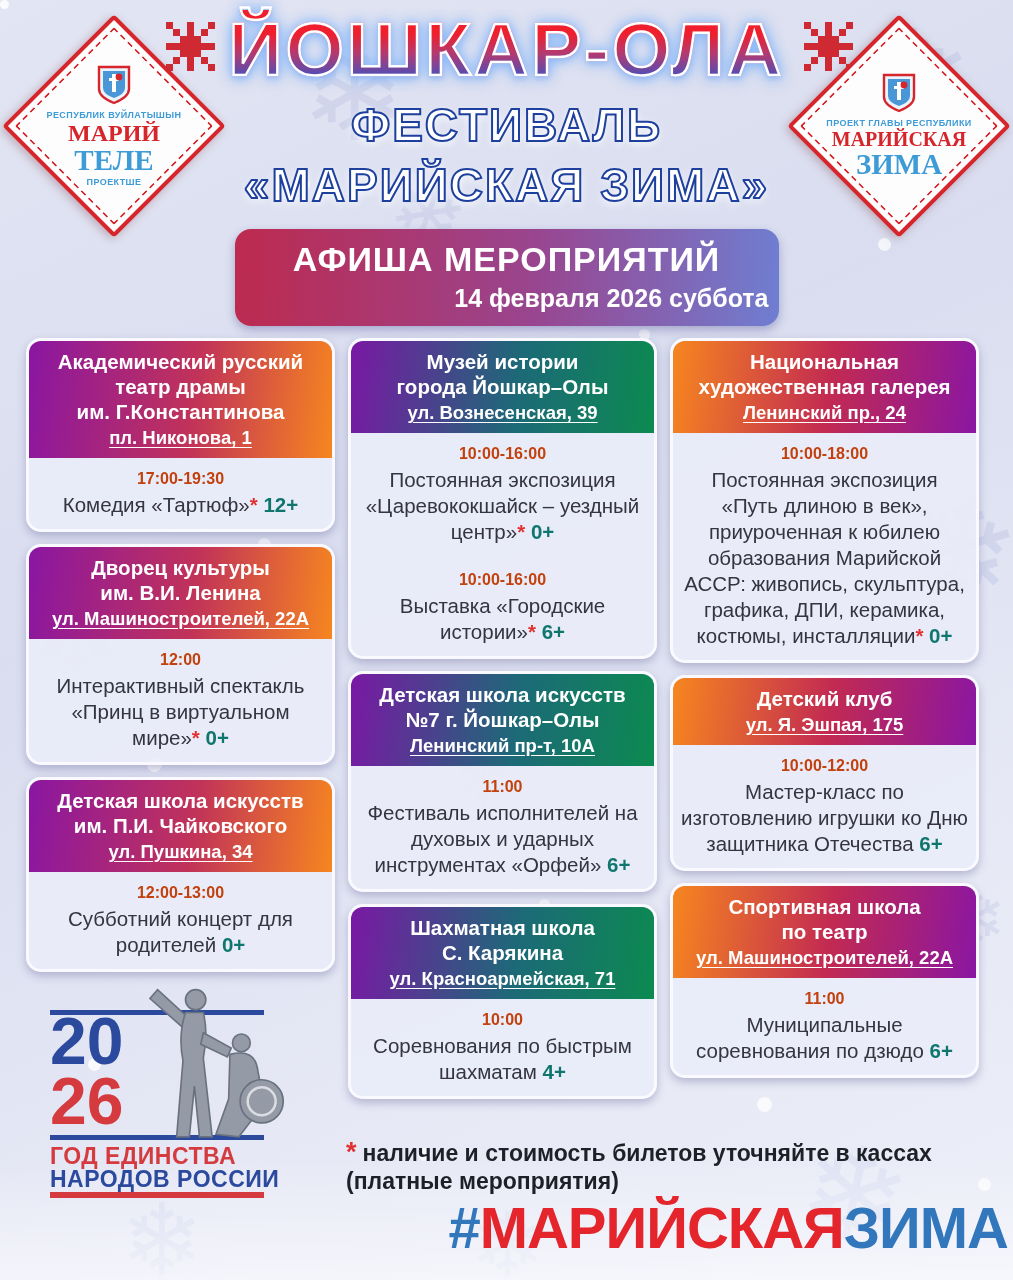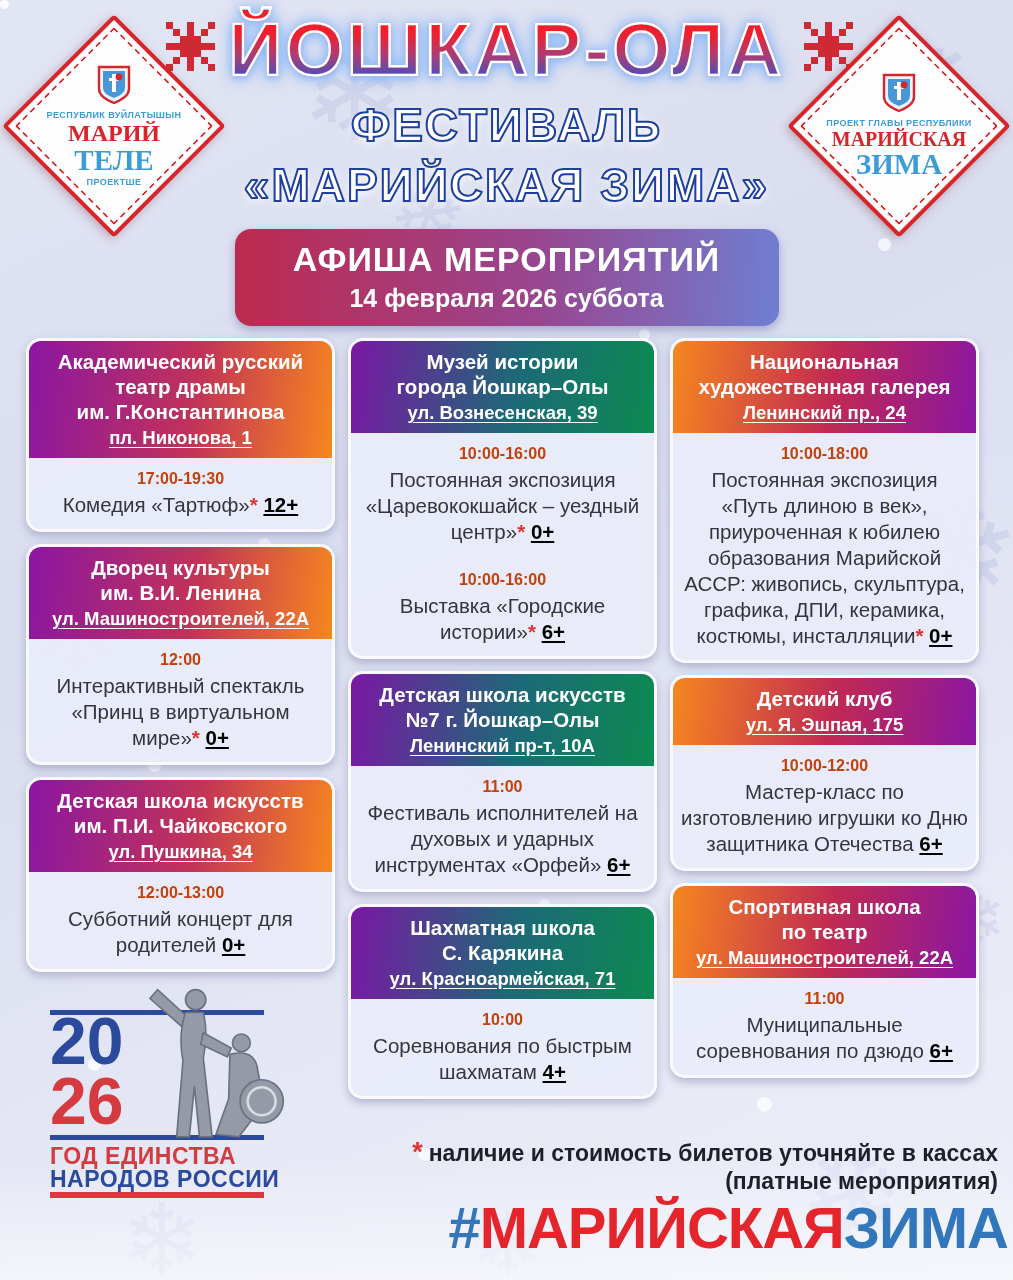--- a/index.html
+++ b/index.html
@@ -26,21 +26,21 @@
     -webkit-text-stroke:2.5px #ffffff;
     filter:drop-shadow(0 0 7px rgba(130,185,255,.95)) drop-shadow(0 2px 2px rgba(120,160,230,.5));}
   .festival{font-size:46px;font-weight:800;letter-spacing:2px;color:#fff;line-height:1.05;
     -webkit-text-stroke:2px #1d3f9e;text-shadow:0 3px 8px rgba(255,255,255,.9);}
   .festival.l1{margin-top:12px;}
   .festival.l2{margin-top:12px;}
   .banner{width:524px;margin:20px auto 0;border-radius:16px;padding:11px 10px 13px;color:#fff;
     background:linear-gradient(92deg,#bd2a4f 0%,#99458f 55%,#6f7ed1 100%);
     box-shadow:0 4px 10px rgba(100,100,160,.45);}
   .banner-title{font-size:34px;font-weight:800;letter-spacing:1px;}
-  .banner-date{font-size:25px;font-weight:700;margin-top:5px;}
+  .banner-date{font-size:25px;font-weight:700;margin-top:5px;text-align:right;}
   
   .diamond{position:absolute;top:18px;width:216px;height:216px;z-index:3;}
   .diamond.left{left:6px;} .diamond.right{right:6px;}
   .diamond .rot{position:absolute;left:50%;top:50%;width:150px;height:150px;background:#fdfdfe;
     transform:translate(-50%,-50%) rotate(45deg);border:4px solid #d6252b;border-radius:4px;
     box-shadow:0 3px 10px rgba(140,80,90,.4);}
   .diamond .rot::before{content:"";position:absolute;inset:5px;border:2px dashed #d6252b;border-radius:2px;}
   .dcontent{position:absolute;inset:0;display:flex;flex-direction:column;align-items:center;justify-content:center;
     text-align:center;gap:2px;}
   .dcap{font-size:9px;font-weight:700;color:#3d9bd6;letter-spacing:.4px;}
@@ -67,34 +67,34 @@
   .grad-purple-orange{background:linear-gradient(97deg,#8a16a2 0%,#c23358 55%,#f6861f 100%);}
   .grad-purple-green{background:linear-gradient(97deg,#7a18a4 0%,#1c6a77 55%,#0c8a50 100%);}
   .grad-orange-purple{background:linear-gradient(97deg,#f6861f 0%,#c22a52 52%,#8a16a2 100%);}
   .vtitle div{font-size:20.5px;font-weight:800;line-height:25px;}
   .address{display:inline-block;font-size:18.5px;font-weight:700;line-height:23px;margin-top:2px;
     text-decoration:underline;text-underline-offset:3px;}
   .card-body{padding:8px 8px 11px;text-align:center;}
   .event + .event{margin-top:22px;}
   .time{font-size:16px;font-weight:800;color:#c2410c;line-height:26px;text-align:center;}
   .etext{font-size:20.5px;color:#35353f;line-height:26px;}
-  .etext b{font-weight:700;color:#000000;text-decoration:underline;}
+  .etext b{font-weight:700;color:#0f766e;}
   .ast{color:#e03131;font-weight:800;}
   
   .logo2026{position:relative;height:212px;margin-top:12px;z-index:2;}
   .l26-line{position:absolute;left:24px;width:214px;height:5px;background:#2b4a9e;}
   .l26-line.top{top:14px;} .l26-line.mid{top:139px;}
   .l26-line.red{top:196px;background:#d53a3f;height:6px;}
   .y20{position:absolute;left:24px;top:14px;font-size:66px;font-weight:800;color:#2b4a9e;line-height:62px;}
   .y26{position:absolute;left:24px;top:74px;font-size:66px;font-weight:800;color:#d53a3f;line-height:62px;}
   .lcap1{position:absolute;left:24px;top:148px;font-size:23px;font-weight:800;color:#d53a3f;line-height:24px;letter-spacing:.5px;}
   .lcap2{position:absolute;left:24px;top:171px;font-size:23px;font-weight:800;color:#2b4a9e;line-height:24px;letter-spacing:.5px;}
   .statue{position:absolute;left:88px;top:-14px;z-index:1;}
   
-  .note{position:absolute;top:1138px;left:346px;width:652px;text-align:right;z-index:2;
+  .note{position:absolute;top:1138px;left:346px;width:652px;text-align:left;z-index:2;
     font-size:23px;font-weight:800;color:#1d2027;line-height:28px;}
   .note .ast-big{color:#e03131;font-size:27px;font-weight:800;margin-right:6px;}
   .hashtag{position:absolute;top:1198px;left:330px;width:678px;text-align:right;z-index:2;
     font-size:58px;font-weight:800;letter-spacing:-1px;line-height:60px;white-space:nowrap;}
   .ht-hash,.ht-blue{color:#3276bc;} .ht-red{color:#e4252b;}
 </style>
 </head>
 <body>
 
 <div class="poster">

